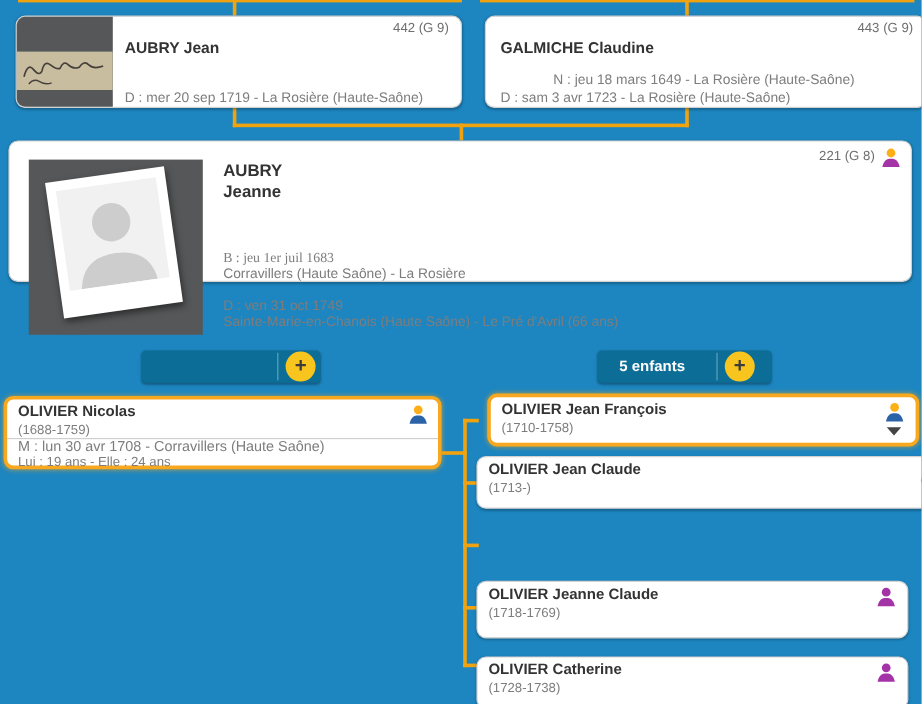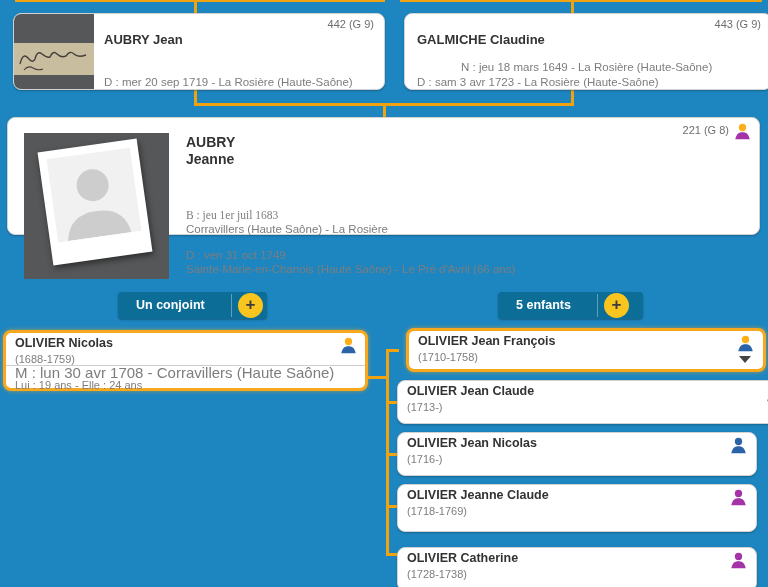--- a/index.html
+++ b/index.html
@@ -127,21 +127,20 @@
     </div>
     <div class="main-name">AUBRY
 Jeanne</div>
     <div class="main-detail" style="top:90px;font-family:Liberation Serif, serif;">B : jeu 1er juil 1683</div>
     <div class="main-detail" style="top:104px;">Corravillers (Haute Saône) - La Rosière</div>
     <div class="main-detail" style="top:130px;">D : ven 31 oct 1749</div>
     <div class="main-detail" style="top:144px;">Sainte-Marie-en-Chanois (Haute Saône) - Le Pré d'Avril (66 ans)</div>
   </div>
 
   <div class="grpbtn" style="left:118px;top:292px;width:149px;">
-    <span class="lbl">Un conjoint</span>
     <div class="sep" style="left:113px;"></div>
     <div class="addbtn" style="left:120px;">
       <span>+</span>
     </div>
   </div>
 
   <div class="grpbtn" style="left:498px;top:292px;width:145px;">
     <span class="lbl">5 enfants</span>
     <div class="sep" style="left:99px;"></div>
     <div class="addbtn" style="left:106px;">
@@ -152,21 +151,21 @@
   <div class="card scard selected" style="left:3px;top:330px;width:365px;height:61px;">
     <div class="ptitle">OLIVIER Nicolas</div>
     <div class="picon sosa" style="right:8px;top:4px;">
       <svg viewBox="0 0 20 20">
           <circle class="head" cx="10" cy="5.3" r="4.3"></circle>
       <path class="body" d="M1.5 19 C3 12.5 6 11 10 11 C14 11 17 12.5 18.5 19 Z"></path>
         </svg>
     </div>
     <div class="dates">(1688-1759)</div>
     <div class="divider" style="top:32px;"></div>
-    <div class="pdetail" style="left:9px;top:33px;font-size:15px;line-height:13px;">M : lun 30 avr 1708 - Corravillers (Haute Saône)</div>
+    <div class="pdetail" style="left:9px;top:33px;font-size:12px;line-height:13px;">M : lun 30 avr 1708 - Corravillers (Haute Saône)</div>
     <div class="pdetail" style="left:9px;top:46px;font-size:11px;line-height:13px;">Lui : 19 ans - Elle : 24 ans</div>
   </div>
 
   <div class="card scard selected" style="left:406px;top:328px;width:360px;height:44px;">
     <div class="ptitle">OLIVIER Jean François</div>
     <div class="dates">(1710-1758)</div>
     <div class="picon sosa" style="right:9px;top:4px;">
       <svg viewBox="0 0 20 20">
           <circle class="head" cx="10" cy="5.3" r="4.3"></circle>
       <path class="body" d="M1.5 19 C3 12.5 6 11 10 11 C14 11 17 12.5 18.5 19 Z"></path>
@@ -179,30 +178,20 @@
     <div class="ptitle">OLIVIER Jean Claude</div>
     <div class="dates">(1713-)</div>
     <div class="picon" style="right:9px;top:4px;">
       <svg viewBox="0 0 20 20">
           <circle class="head" cx="10" cy="5.3" r="4.3"></circle>
       <path class="body" d="M1.5 19 C3 12.5 6 11 10 11 C14 11 17 12.5 18.5 19 Z"></path>
         </svg>
     </div>
   </div>
 
-  <div class="card scard" style="left:397px;top:432px;width:360px;height:44px;">
-    <div class="ptitle">OLIVIER Jean Nicolas</div>
-    <div class="dates">(1716-)</div>
-    <div class="picon" style="right:9px;top:4px;">
-      <svg viewBox="0 0 20 20">
-          <circle class="head" cx="10" cy="5.3" r="4.3"></circle>
-      <path class="body" d="M1.5 19 C3 12.5 6 11 10 11 C14 11 17 12.5 18.5 19 Z"></path>
-        </svg>
-    </div>
-  </div>
 
   <div class="card scard" style="left:397px;top:484px;width:360px;height:48px;">
     <div class="ptitle">OLIVIER Jeanne Claude</div>
     <div class="dates">(1718-1769)</div>
     <div class="picon female" style="right:9px;top:4px;">
       <svg viewBox="0 0 20 20">
           <circle class="head" cx="10" cy="5.3" r="4.3"></circle>
       <path class="body" d="M1.5 19 C3 12.5 6 11 10 11 C14 11 17 12.5 18.5 19 Z"></path>
         </svg>
     </div>

